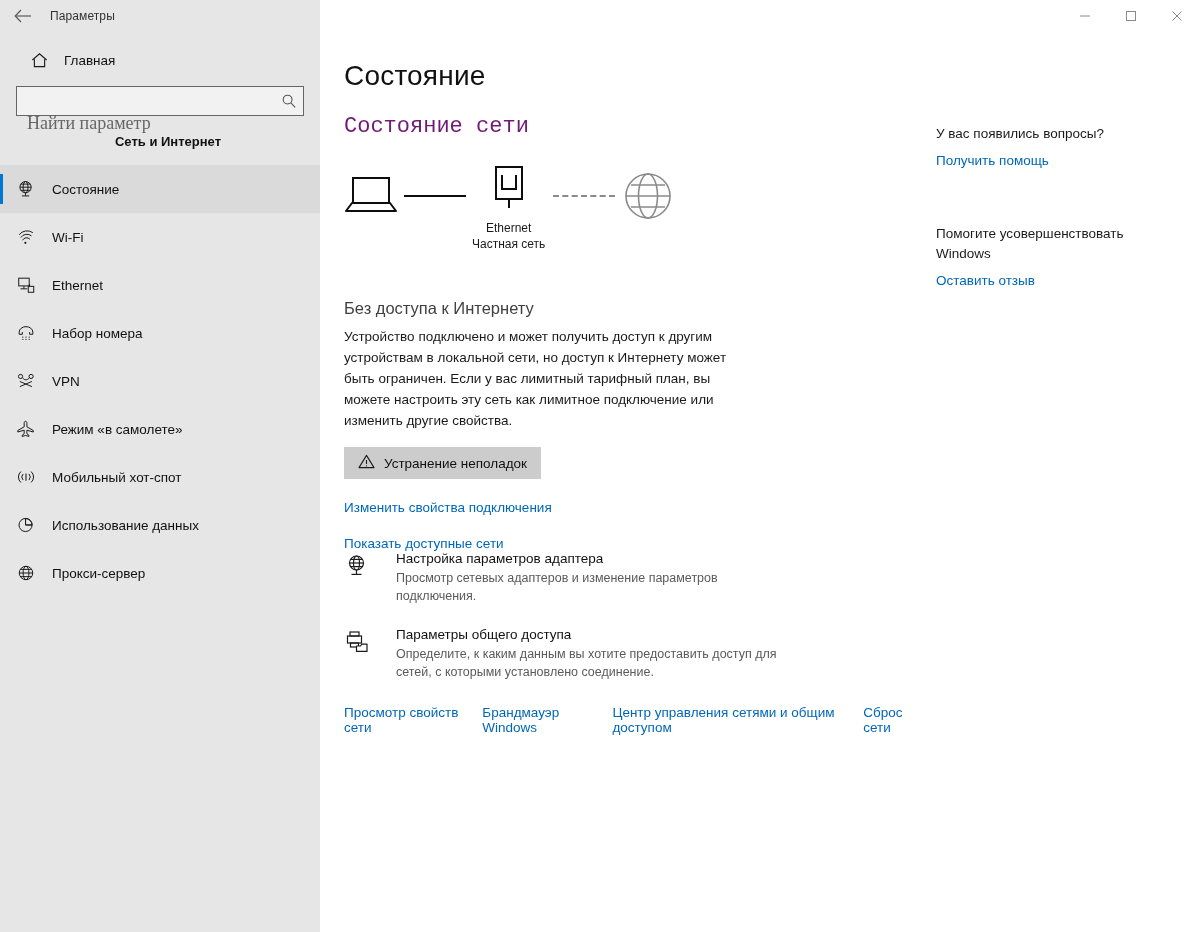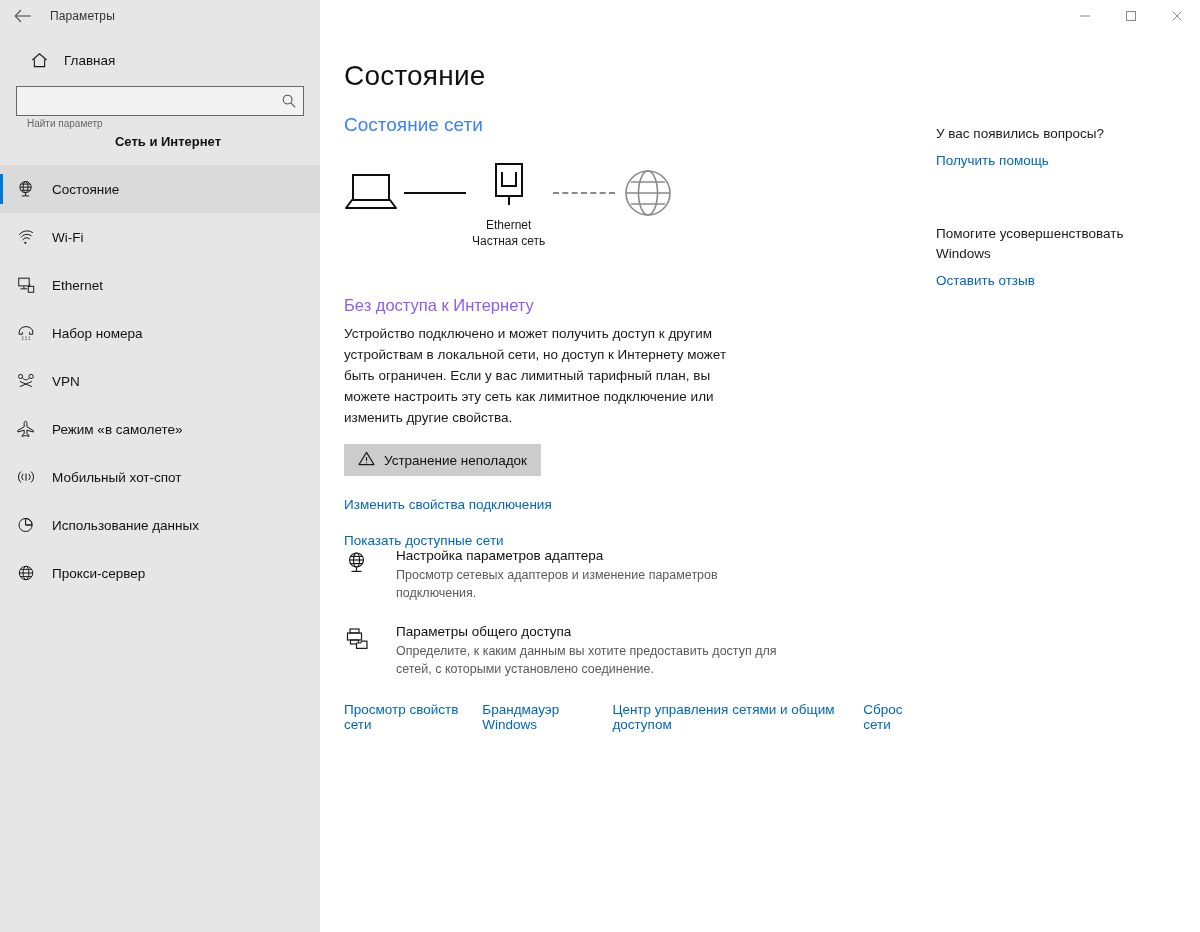--- a/index.html
+++ b/index.html
@@ -57,21 +57,21 @@
   .home-label { font-size: 13.5px; color: #111; padding-left: 4px; }
 
   .search-wrap { padding: 0 16px; margin-bottom: 18px; }
   .search-box {
     height: 30px; background: #f2f2f2;
     border: 1px solid #666; display: flex; align-items: center;
     padding: 0 6px 0 10px;
   }
   .search-box input {
     flex: 1 1 auto; border: 0; outline: 0; background: transparent;
-    font-family: Liberation Sans, sans-serif; font-size: 10px; color: #222;
+    font-family: Liberation Serif, serif; font-size: 18px; color: #222;
     height: 100%;
     margin-top: 44px;
   }
   .search-box input::placeholder { color: #666; opacity: 1; }
   .search-ico { flex: 0 0 auto; display: flex; align-items: center; color: #444; cursor: pointer; }
 
   .nav-section-title {
     font-size: 13px; font-weight: bold; color: #111;
     padding: 0 0 0 16px; margin-bottom: 16px; text-align: center;
   }
@@ -103,22 +103,23 @@
   }
   .main-col {
     flex: 1 1 auto; min-width: 0;
     padding: 28px 0 0 24px;
   }
   .page-title {
     font-size: 28px; font-weight: 400; color: #111;
     letter-spacing: .2px; margin-bottom: 22px;
   }
   .section-h {
-    font-size: 19px; font-weight: 400; color: #3b82f6;
+    font-size: 22px; font-weight: 400; color: #701a75;
     margin-bottom: 26px;
+    font-family: Liberation Mono, monospace;
   }
 
   
   .netdiag { display: flex; align-items: flex-start; margin-bottom: 22px; height: 90px; }
   .nd-node { position: relative; display: flex; flex-direction: column; align-items: center; }
   .nd-laptop { padding-top: 10px; }
   .nd-line-solid {
     width: 62px; height: 0; border-top: 2px solid #0d0d0d;
     margin: 30px 6px 0 6px;
   }
@@ -126,21 +127,21 @@
     width: 62px; height: 0; border-top: 2px dashed #8a8a8a;
     margin: 30px 8px 0 8px;
   }
   .nd-eth { display: flex; flex-direction: column; align-items: center; }
   .nd-eth-labels { text-align: center; margin-top: 3px; }
   .nd-eth-name { font-size: 12px; color: #1a1a1a; line-height: 16px; }
   .nd-eth-type { font-size: 12px; color: #1a1a1a; line-height: 16px; }
   .nd-globe { padding-top: 6px; }
 
   .status-head {
-    font-size: 16.5px; color: #8b5cf6; margin-bottom: 8px; margin-top: 44px;
+    font-size: 16.5px; color: #404040; margin-bottom: 8px; margin-top: 44px;
   }
   .status-desc {
     font-size: 13.5px; color: #1a1a1a; line-height: 21px;
     max-width: 400px; margin-bottom: 16px;
   }
   .trouble-btn {
     display: inline-flex; align-items: center; gap: 9px;
     background: #cccccc; border: 0;
     height: 32px; padding: 0 14px;
     font-family: "Liberation Sans", sans-serif; font-size: 13.5px; color: #111;

